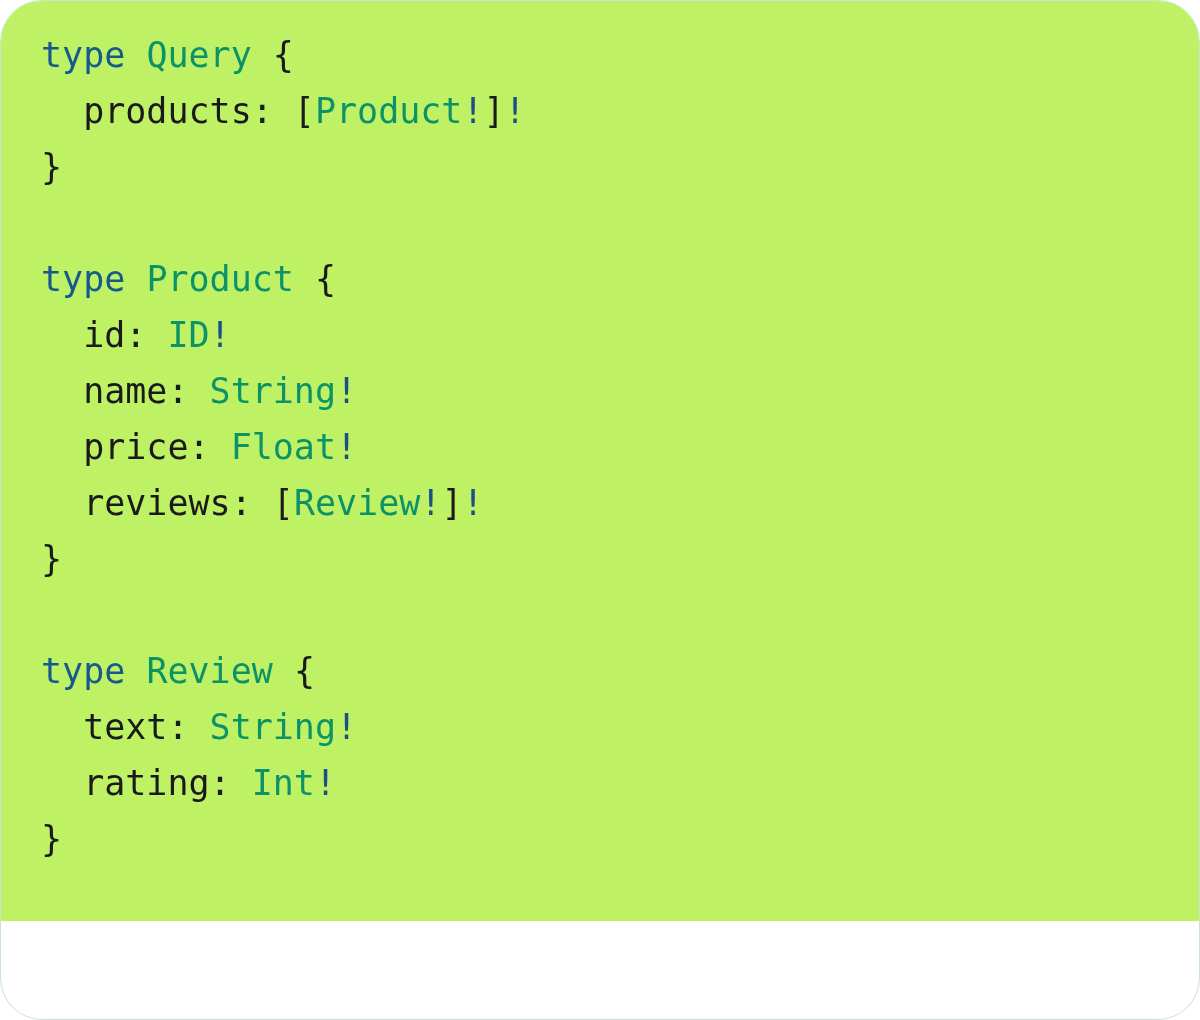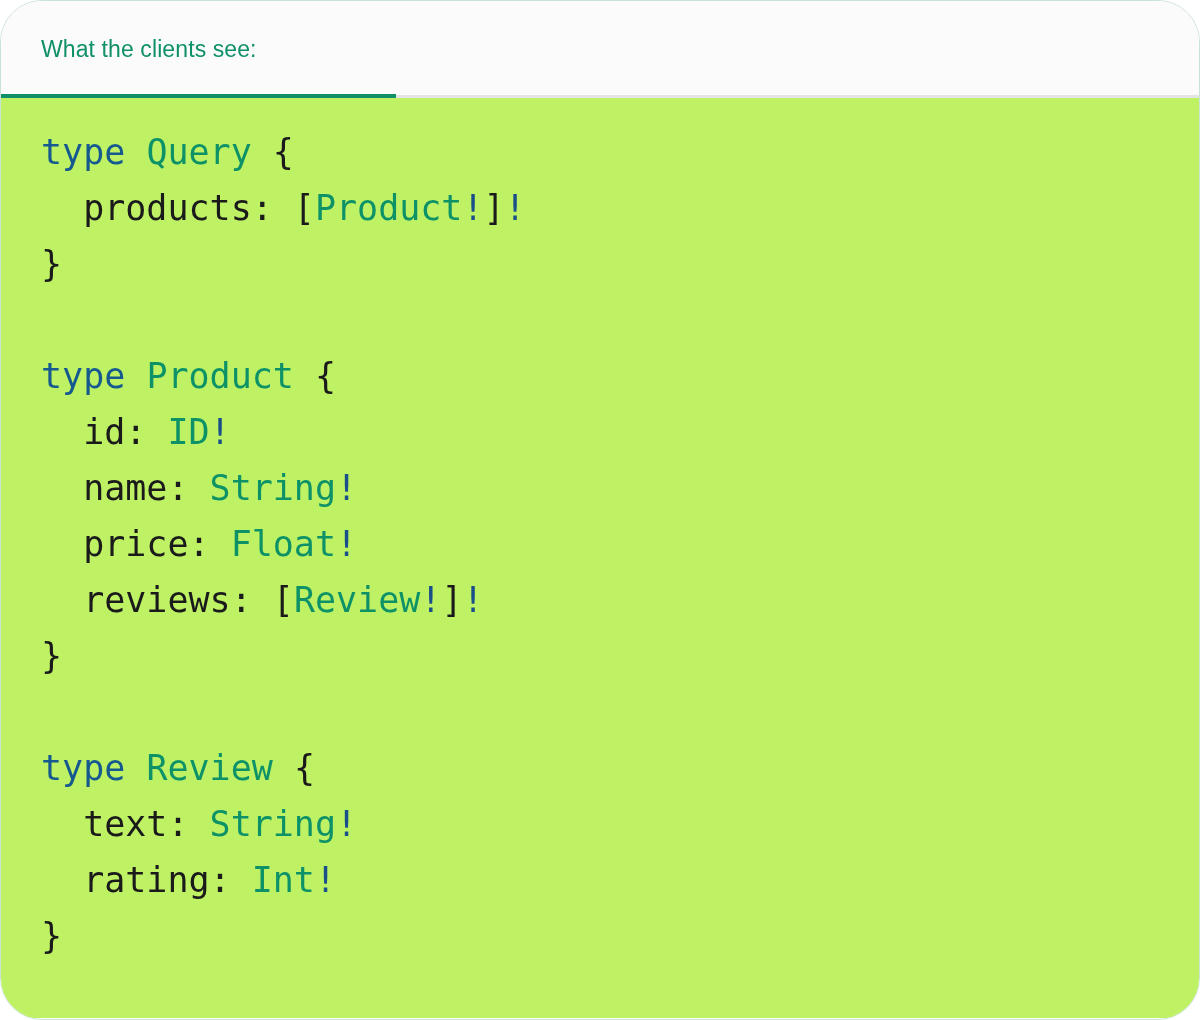--- a/index.html
+++ b/index.html
@@ -92,25 +92,18 @@
   .tok-kw   { color: #15598f; }
   .tok-type { color: #0d9268; }
   .tok-bang { color: #1a4f8a; }
   .tok-plain{ color: #1a1a1a; }
 </style>
 </head>
 <body>
 
 <div class="card">
 
-  <div class="tabstrip">
-    <div class="tabstrip-rule"></div>
-    <div class="tab">
-      <span class="tab-label">What the clients see:</span>
-    </div>
-    <div class="tab-underline"></div>
-  </div>
 
   <div class="code-body">
     <pre class="code-block" id="code-block"><div class="code-line"><span class="tok-kw">type</span><span class="tok-plain"> </span><span class="tok-type">Query</span><span class="tok-plain"> {</span></div><div class="code-line"><span class="tok-plain">  products: [</span><span class="tok-type">Product</span><span class="tok-bang">!</span><span class="tok-plain">]</span><span class="tok-bang">!</span></div><div class="code-line"><span class="tok-plain">}</span></div><div class="code-line">&nbsp;</div><div class="code-line"><span class="tok-kw">type</span><span class="tok-plain"> </span><span class="tok-type">Product</span><span class="tok-plain"> {</span></div><div class="code-line"><span class="tok-plain">  id: </span><span class="tok-type">ID</span><span class="tok-bang">!</span></div><div class="code-line"><span class="tok-plain">  name: </span><span class="tok-type">String</span><span class="tok-bang">!</span></div><div class="code-line"><span class="tok-plain">  price: </span><span class="tok-type">Float</span><span class="tok-bang">!</span></div><div class="code-line"><span class="tok-plain">  reviews: [</span><span class="tok-type">Review</span><span class="tok-bang">!</span><span class="tok-plain">]</span><span class="tok-bang">!</span></div><div class="code-line"><span class="tok-plain">}</span></div><div class="code-line">&nbsp;</div><div class="code-line"><span class="tok-kw">type</span><span class="tok-plain"> </span><span class="tok-type">Review</span><span class="tok-plain"> {</span></div><div class="code-line"><span class="tok-plain">  text: </span><span class="tok-type">String</span><span class="tok-bang">!</span></div><div class="code-line"><span class="tok-plain">  rating: </span><span class="tok-type">Int</span><span class="tok-bang">!</span></div><div class="code-line"><span class="tok-plain">}</span></div></pre>
   </div>
 
 </div>
 
 </body></html>

